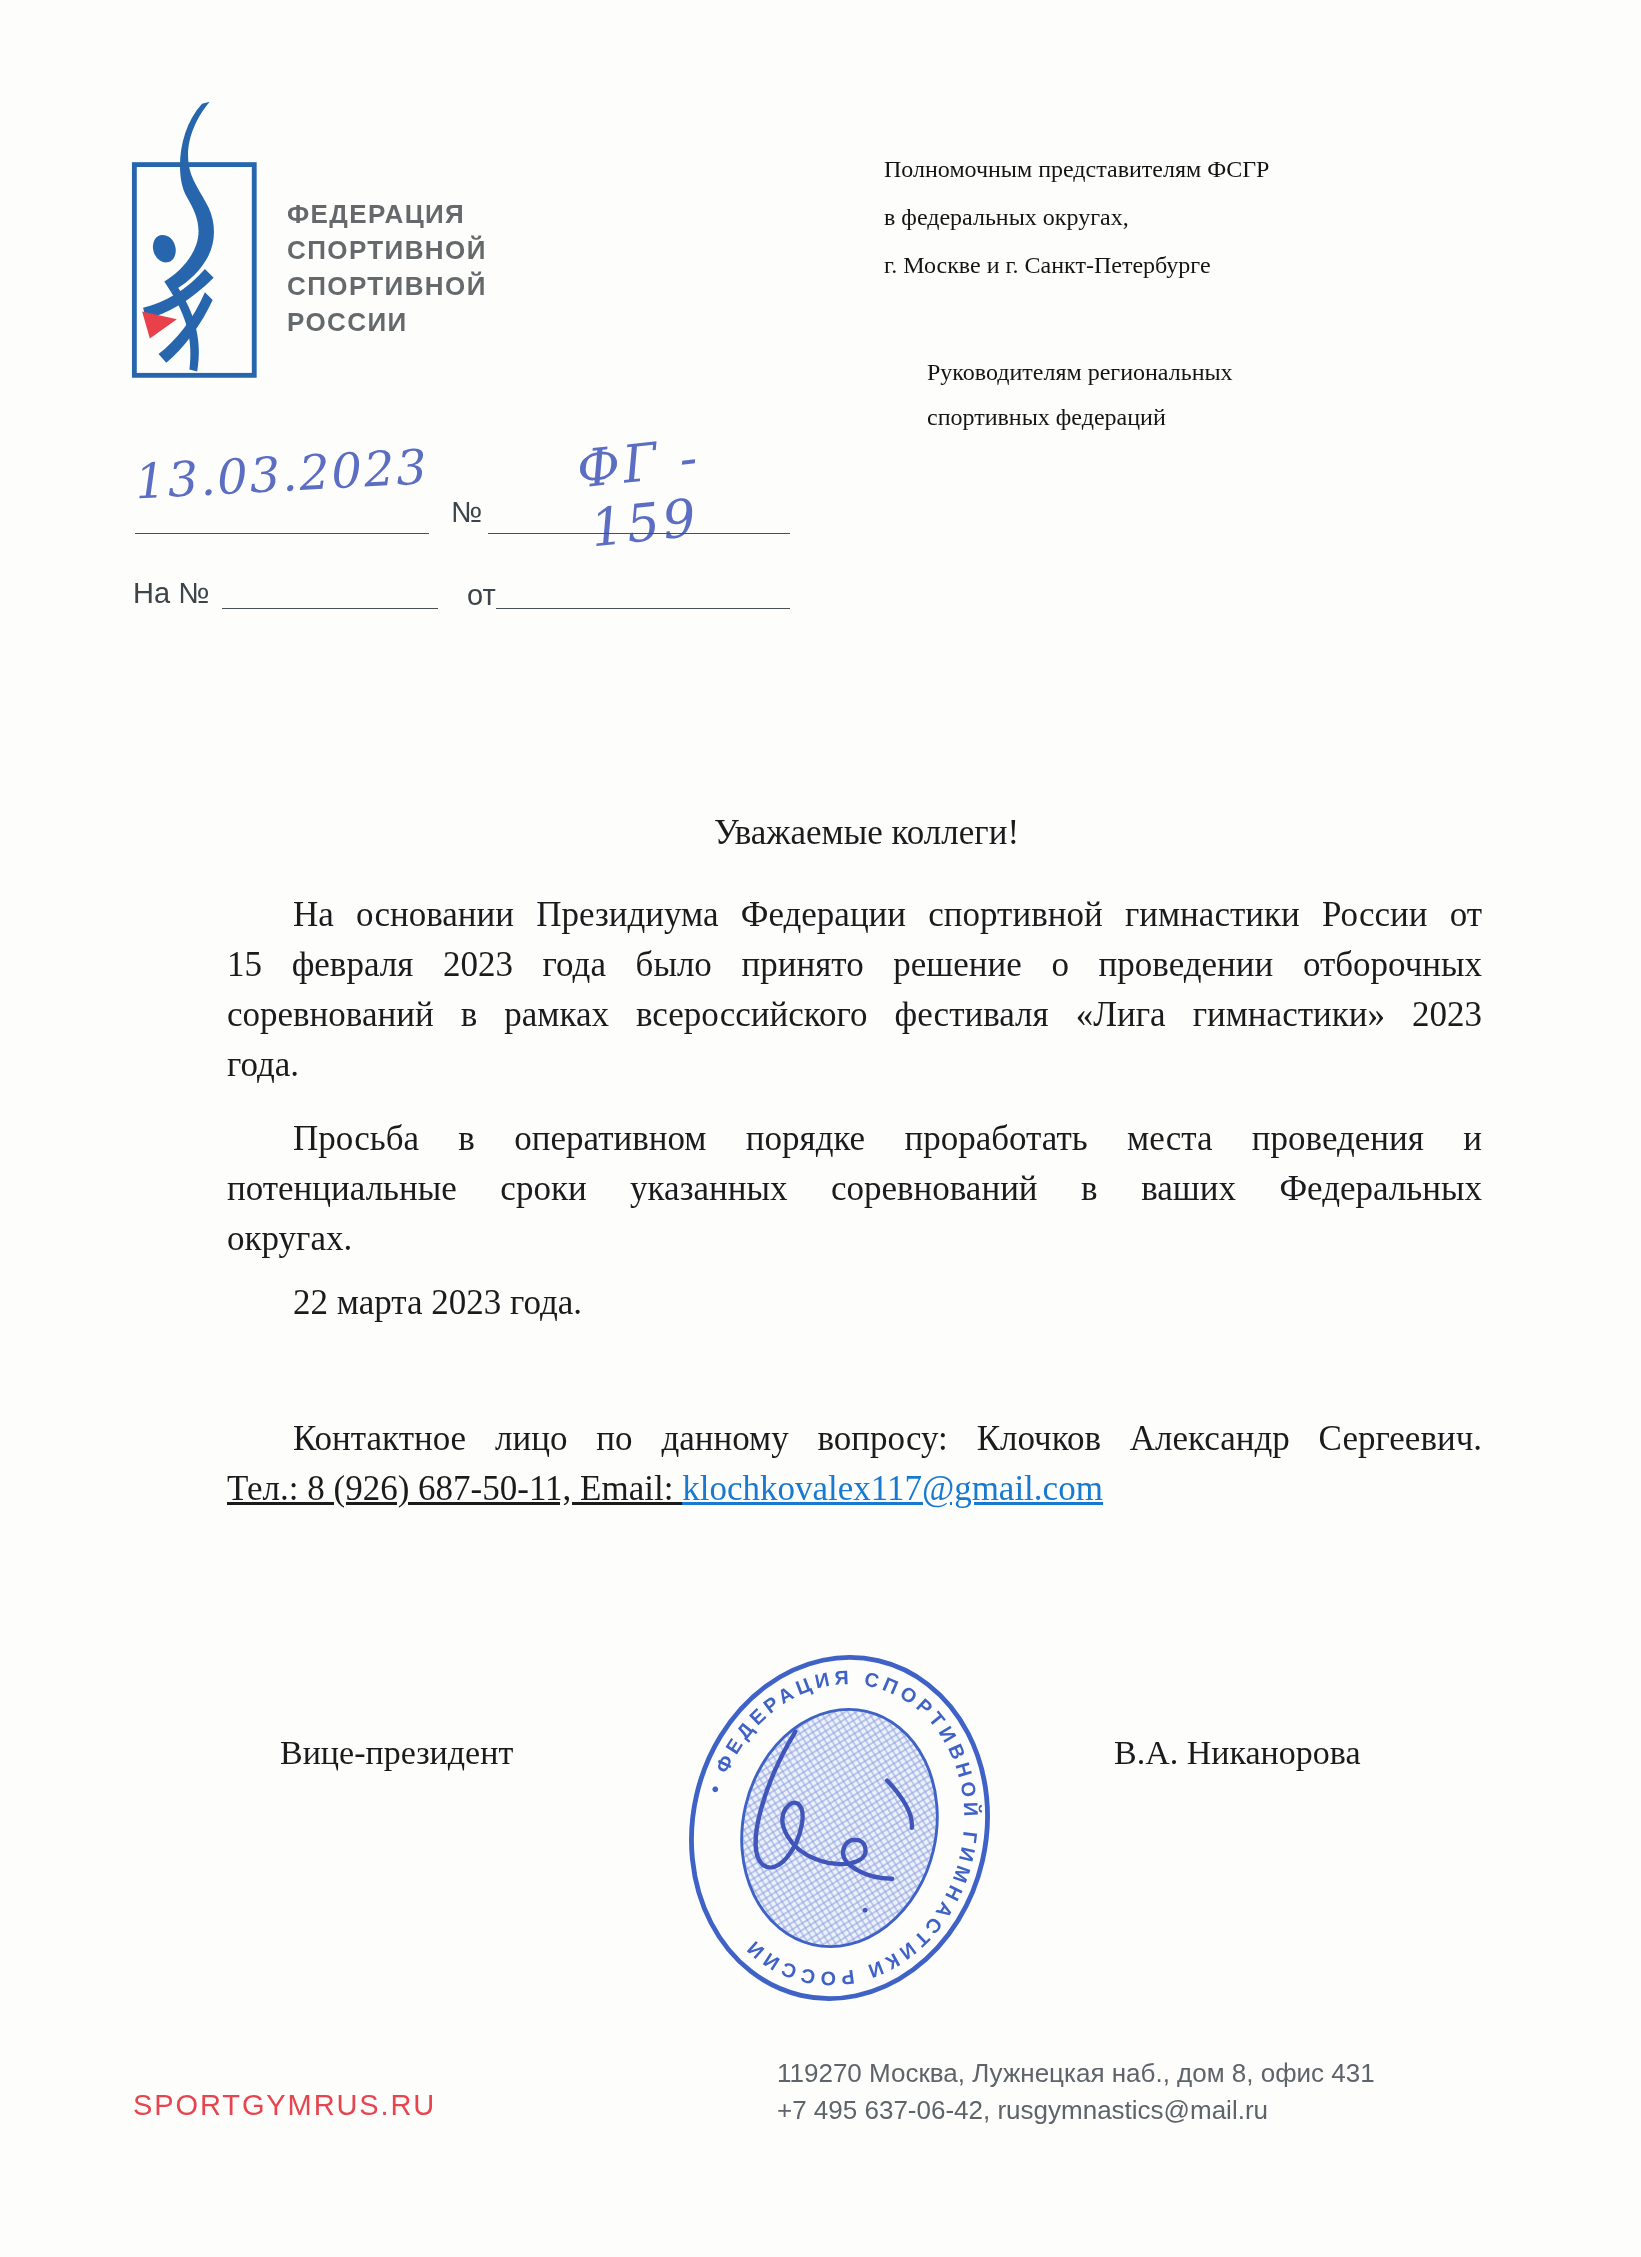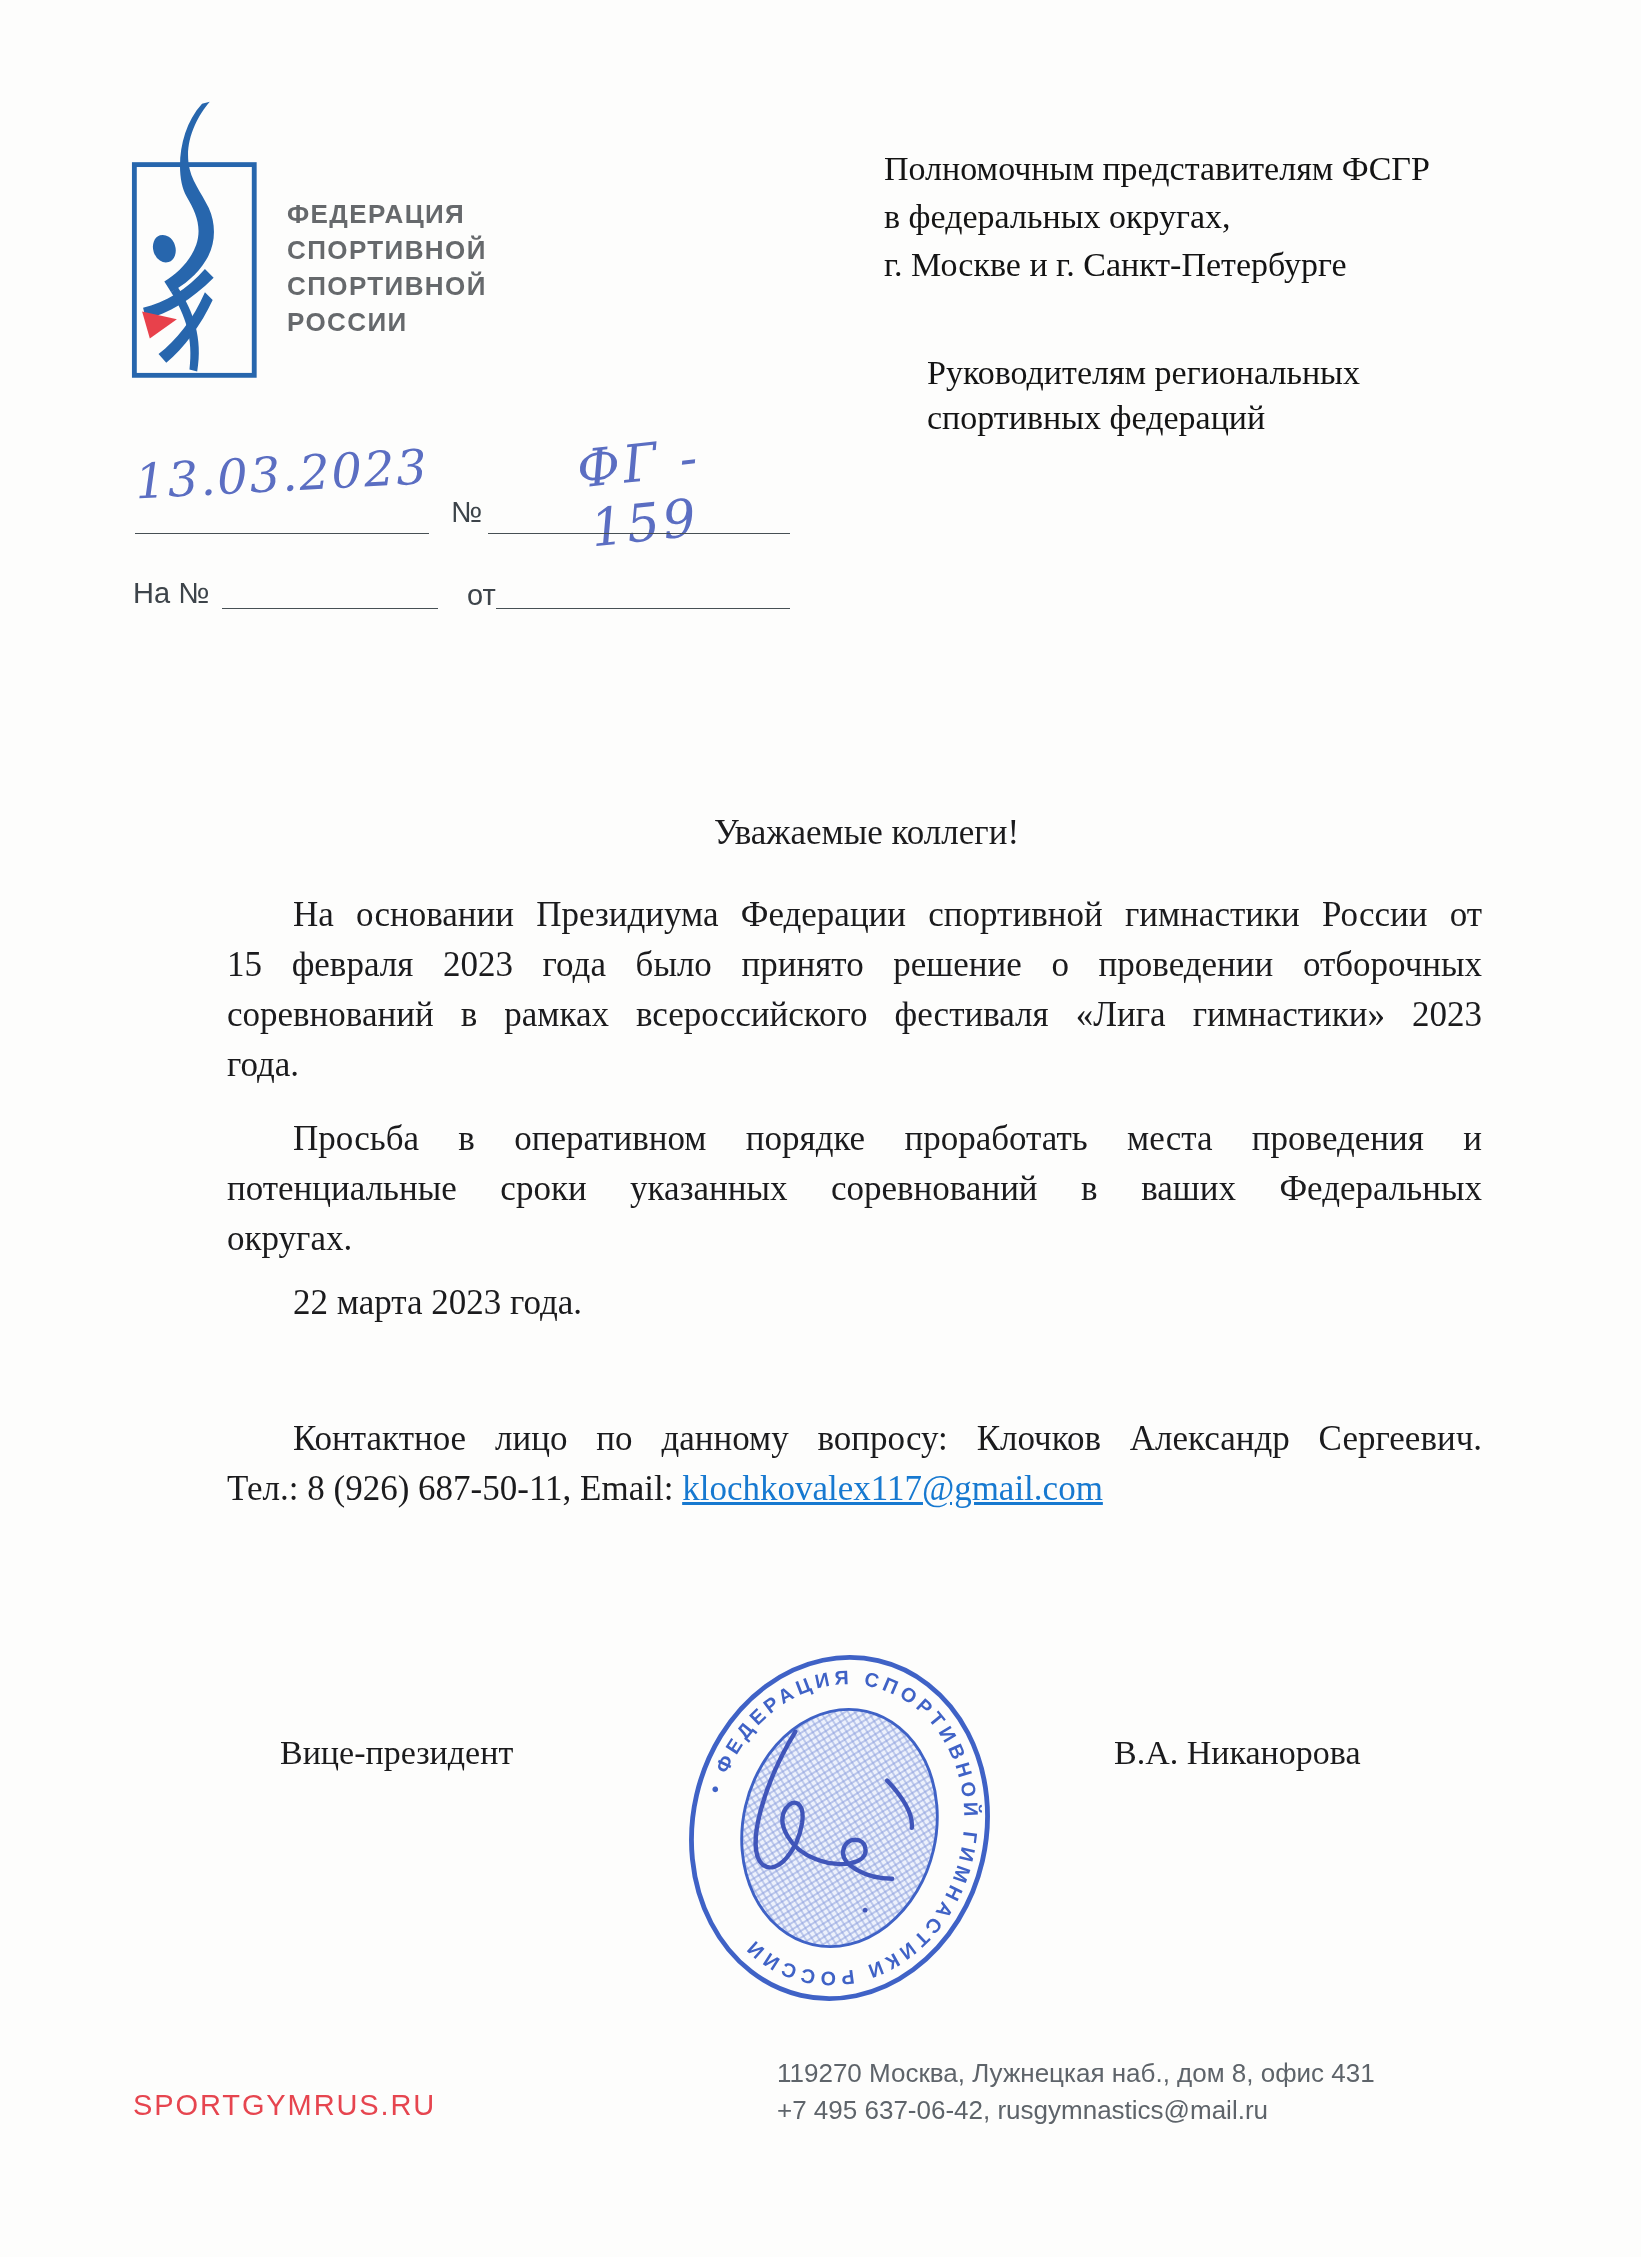--- a/index.html
+++ b/index.html
@@ -10,41 +10,41 @@
   }
   html,body{margin:0;padding:0;background:#9a9a9a;}
   .page{position:relative;width:1641px;height:2257px;margin:0 auto;background:#fdfdfc;
         font-family:"Liberation Serif",serif;color:var(--c-body_text);overflow:hidden;}
 
   
   .logo-svg{position:absolute;left:116px;top:95px;}
   .org-name{position:absolute;left:287px;top:196px;font-family:"Liberation Sans",sans-serif;
             font-weight:bold;font-size:26px;line-height:36px;letter-spacing:1.4px;
             color:var(--c-org_gray);}
-  .recipient{position:absolute;left:884px;width:579px;font-size:34px;color:#141414;}
+  .recipient{position:absolute;left:884px;width:579px;font-size:24px;color:#141414;}
   .recipient.block1{top:145px;line-height:48px;}
   .recipient.block2{top:350px;line-height:45px;margin-left:43px;}
 
   .hand{font-family:"DejaVu Serif",serif;font-style:italic;color:var(--c-hand_blue);}
   .hand-date{position:absolute;left:135px;top:446px;width:290px;text-align:center;
              font-size:48px;transform:rotate(-3deg);letter-spacing:1.9px;}
   .hand-num{position:absolute;left:521px;top:433px;width:241px;text-align:center;
             font-size:52px;transform:rotate(-6deg);letter-spacing:2.9px;}
   .fld-label{position:absolute;font-family:"Liberation Sans",sans-serif;font-weight:500;
              font-size:29px;color:var(--c-label_gray);}
   .rule{position:absolute;height:0;border-top:1.9px solid var(--c-rule_gray);}
 
   
   .salutation{position:absolute;left:239px;top:813px;width:1255px;text-align:center;
               font-size:35px;}
   .para{position:absolute;left:227px;width:1255px;font-size:35px;line-height:50px;}
   .jline{text-align:justify;text-align-last:justify;white-space:nowrap;}
   .para div.jline:first-of-type{text-indent:66px;}
   .para div.jline:last-child{text-align-last:left;white-space:normal;}
-  .contact-line2{text-align:left;}
+  .contact-line2{text-align:left;text-decoration:underline;}
   a.email{color:var(--c-link_blue);text-decoration:underline;cursor:pointer;}
 
   
   .sig-title{position:absolute;left:280px;top:1734px;font-size:34px;}
   .sig-name{position:absolute;left:1114px;top:1734px;font-size:34px;}
   .stamp-svg{position:absolute;left:661px;top:1630px;}
 
   
   .website{position:absolute;left:133px;top:2089px;font-family:"Liberation Sans",sans-serif;
            font-weight:normal;font-size:29px;letter-spacing:1.9px;color:var(--c-footer_red);}

